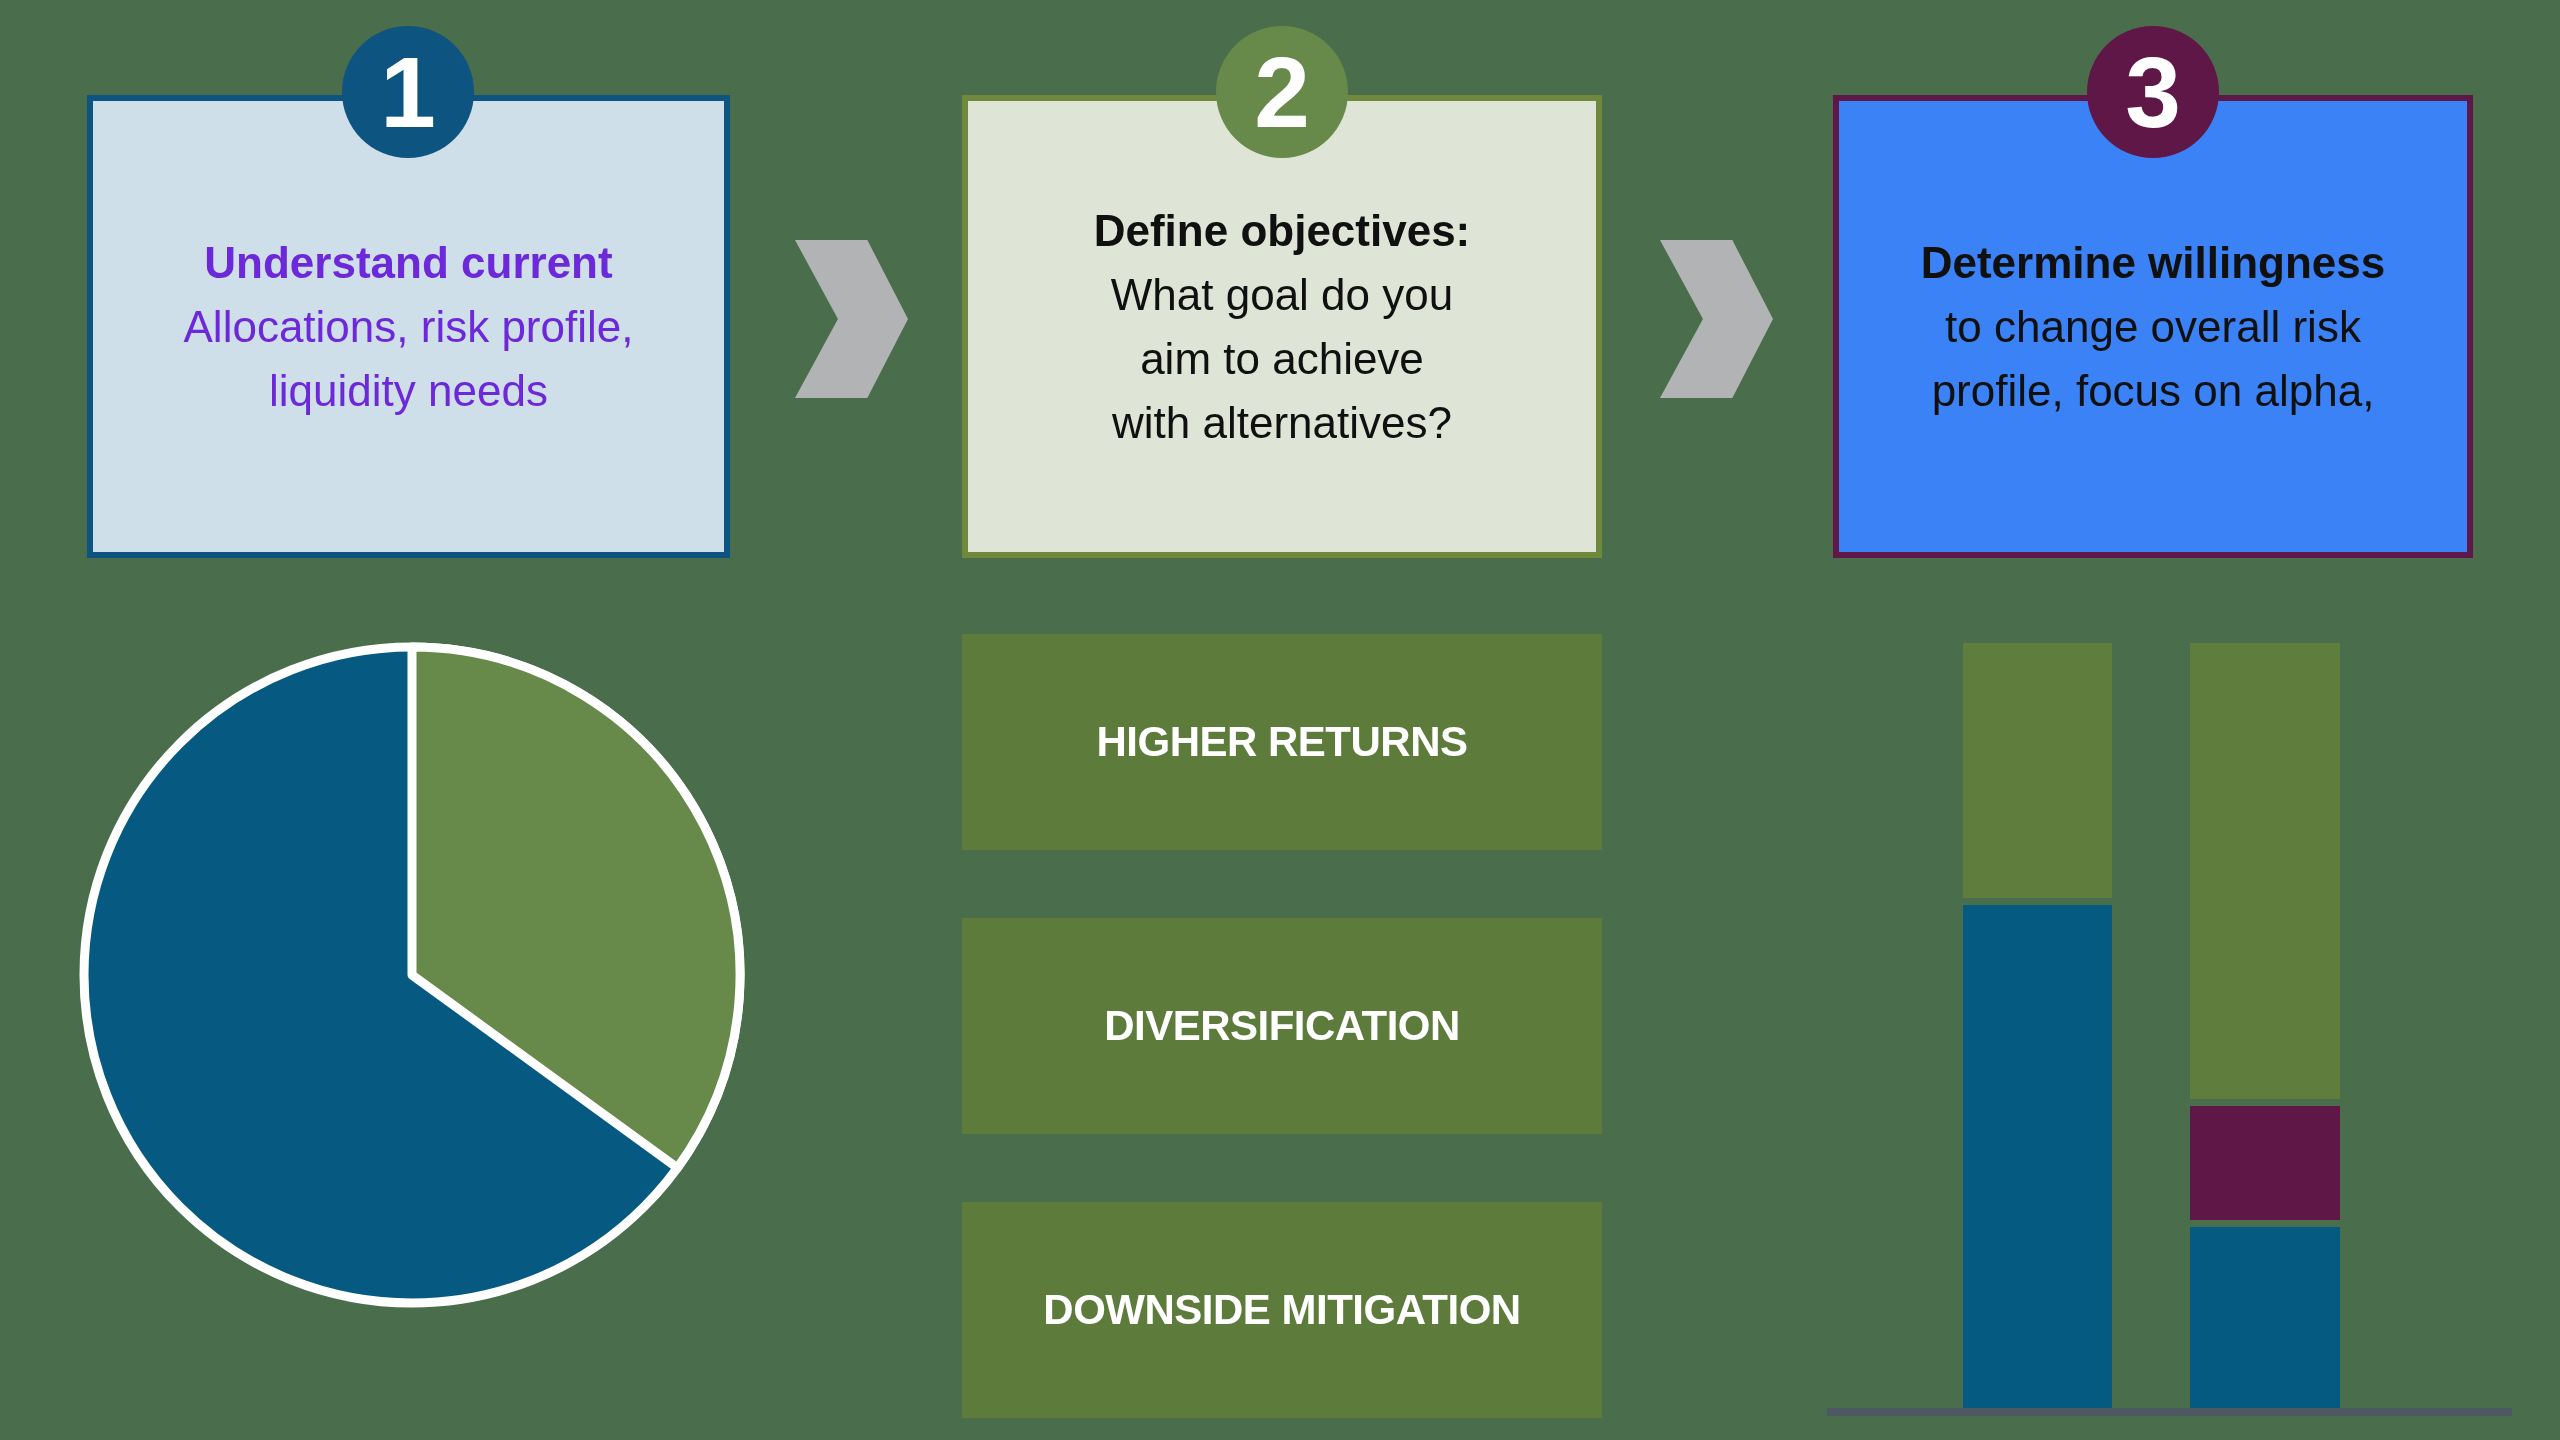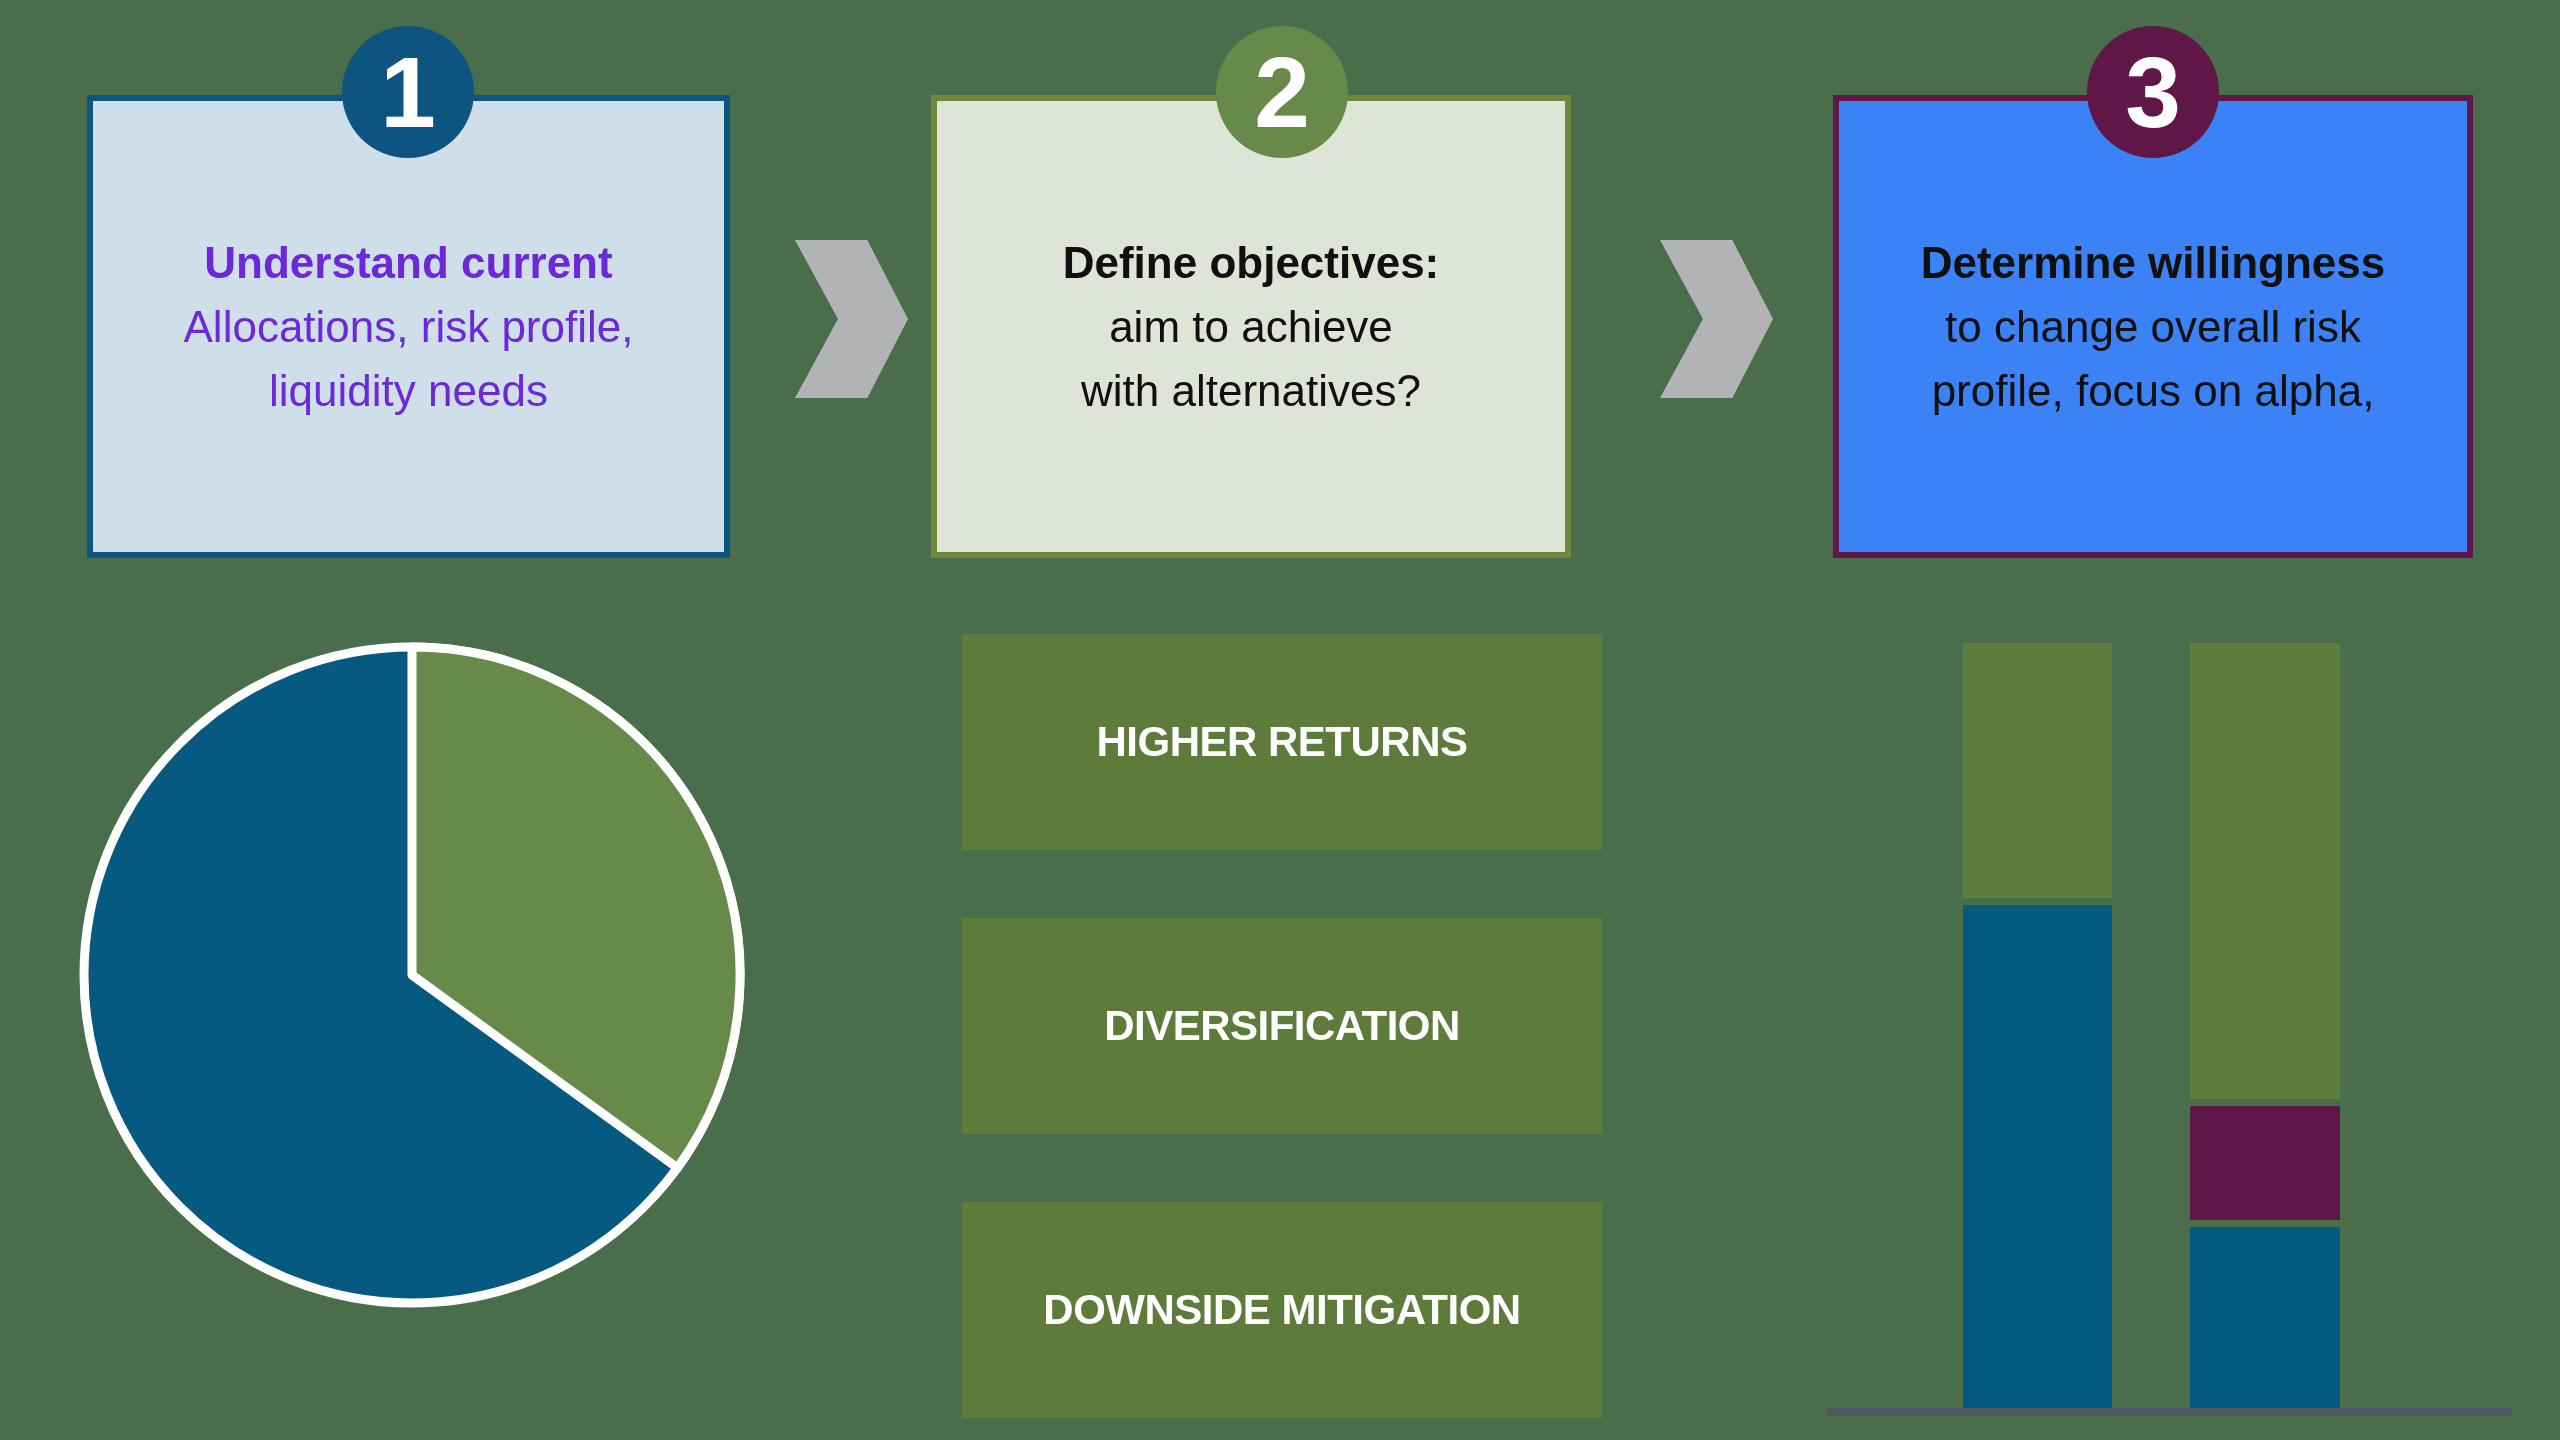--- a/index.html
+++ b/index.html
@@ -3,21 +3,21 @@
 <meta charset="utf-8">
 <style>
   html,body{margin:0;padding:0;}
   body{font-family:"Liberation Sans",sans-serif;overflow:hidden;}
   .stage{position:relative;width:2560px;height:1440px;overflow:hidden;}
 
   
   .step-box{position:absolute;top:95px;height:463px;box-sizing:border-box;
     border:6px solid transparent;display:flex;align-items:center;justify-content:center;z-index:1;}
   .box1{left:87px;width:643px;}
-  .box2{left:931px;width:640px;}
+  .box2{left:962px;width:640px;}
   .box3{left:1833px;width:640px;}
   .box-text{width:100%;text-align:center;font-size:44px;line-height:64px;}
   .box-line{white-space:nowrap;}
   .box-line.bold{font-weight:bold;}
 
   
   .badge{position:absolute;top:26px;width:132px;height:132px;border-radius:50%;
     display:flex;align-items:center;justify-content:center;z-index:2;}
   .badge span{color:#fff;font-size:100px;font-weight:bold;line-height:1;}
   .badge1{left:342px;}
@@ -58,20 +58,21 @@
   </section>
   <div class="badge badge1" style="background-color: rgb(14, 84, 128);">
     <span>1</span>
   </div>
 
   <div class="chevron chev1" style="background-color: rgb(178, 179, 181);"></div>
 
   <section class="step-box box2" style="background-color: rgb(222, 229, 214); border-color: rgb(111, 136, 60);">
     <div class="box-text" style="color: rgb(16, 16, 16);">
         <div class="box-line bold">Define objectives:</div>
+        <div class="box-line">What goal do you</div>
         <div class="box-line">aim to achieve</div>
         <div class="box-line">with alternatives?</div>
       </div>
   </section>
   <div class="badge badge2" style="background-color: rgb(103, 137, 74);">
     <span>2</span>
   </div>
 
   <div class="chevron chev2" style="background-color: rgb(178, 179, 181);"></div>
 

